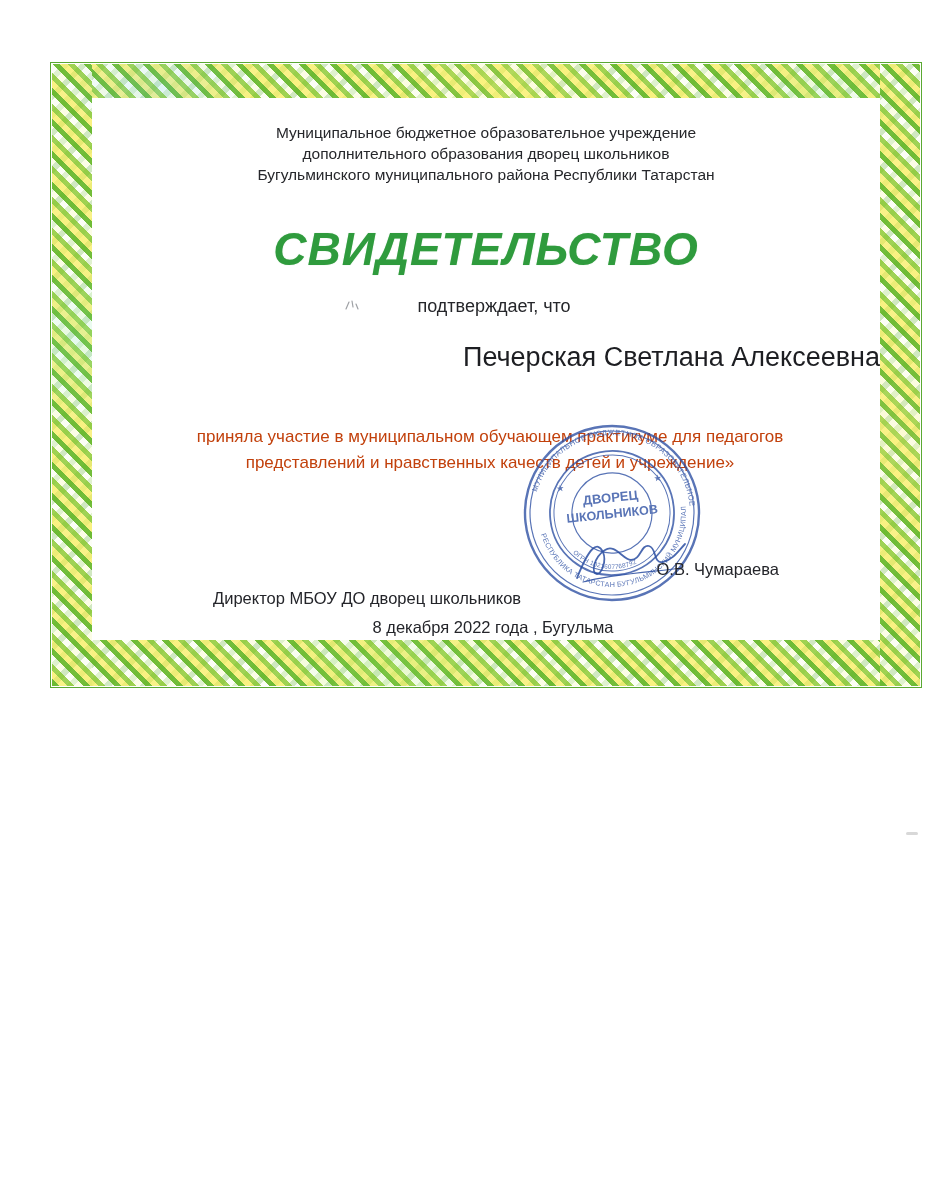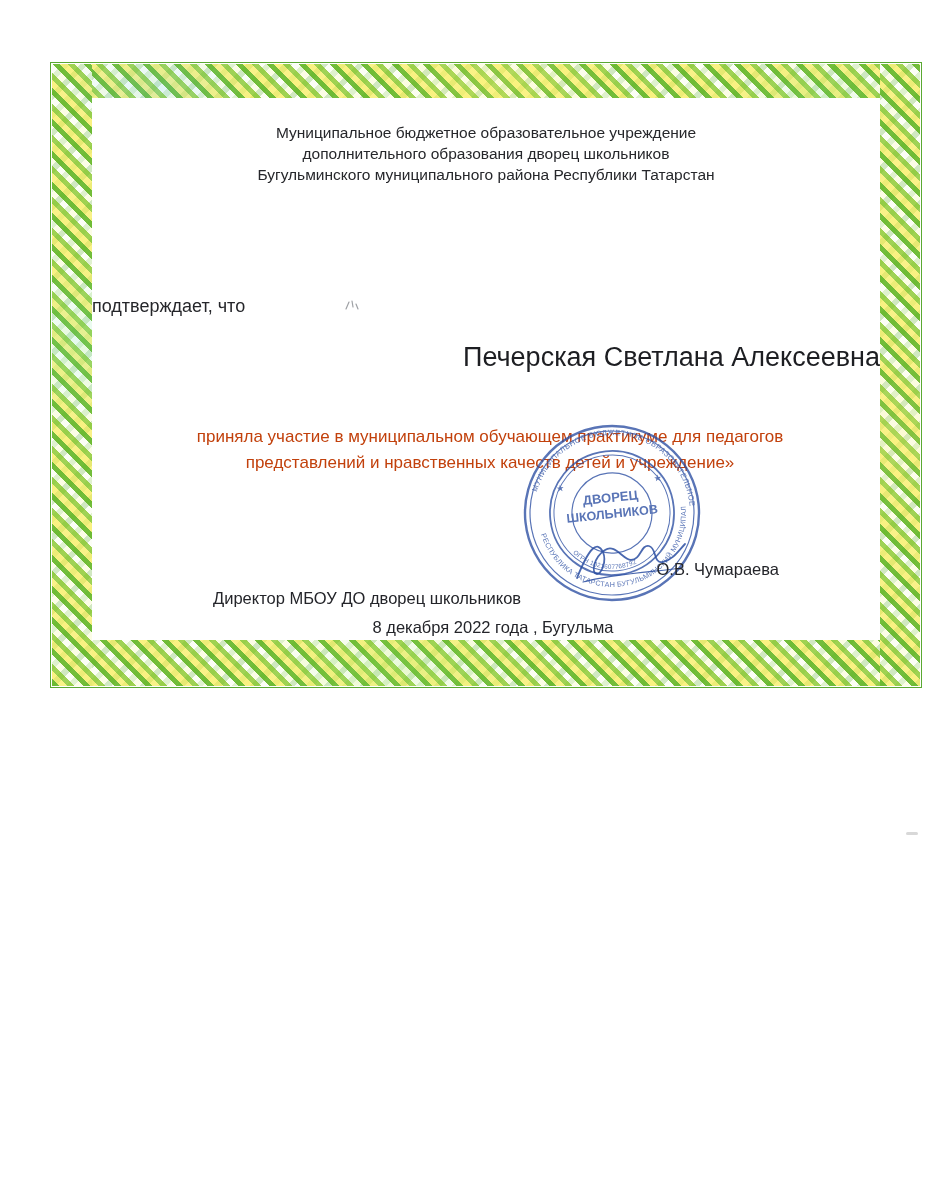--- a/index.html
+++ b/index.html
@@ -109,22 +109,24 @@
     letter-spacing: 1px;
     color: #2f9b3d;
     text-shadow: 0 0 1px rgba(47,155,61,0.35);
   }
 
   .confirm {
     position: absolute;
     left: 67px;
     top: 266px;
     width: 788px;
+    text-align: center;
     font-size: 18px;
     color: #25262a;
+    padding-left: 8px;
   }
 
   .recipient {
     position: absolute;
     left: 67px;
     top: 312px;
     width: 788px;
     text-align: right;
     font-size: 27px;
     color: #1d1e22;
@@ -221,20 +223,21 @@
   <div class="border-mottle"></div>
   <div class="cert-outline"></div>
   <div class="inner-field"></div>
 
   <div class="org-block">
     <div class="org-line">Муниципальное бюджетное образовательное учреждение</div>
     <div class="org-line">дополнительного образования дворец школьников</div>
     <div class="org-line">Бугульминского муниципального района Республики Татарстан</div>
   </div>
 
+  <div class="title">СВИДЕТЕЛЬСТВО</div>
 
   <div class="confirm">подтверждает, что</div>
 
   <svg class="ink-speck" viewBox="0 0 22 16">
     <path d="M3 11 L6 4 M9 3 L10 9 M13 6 L15 11" stroke="#6b6f75" stroke-width="1.2" fill="none" stroke-linecap="round"></path>
   </svg>
 
   <div class="recipient">Печерская Светлана Алексеевна</div>
 
   <div class="body-text">

